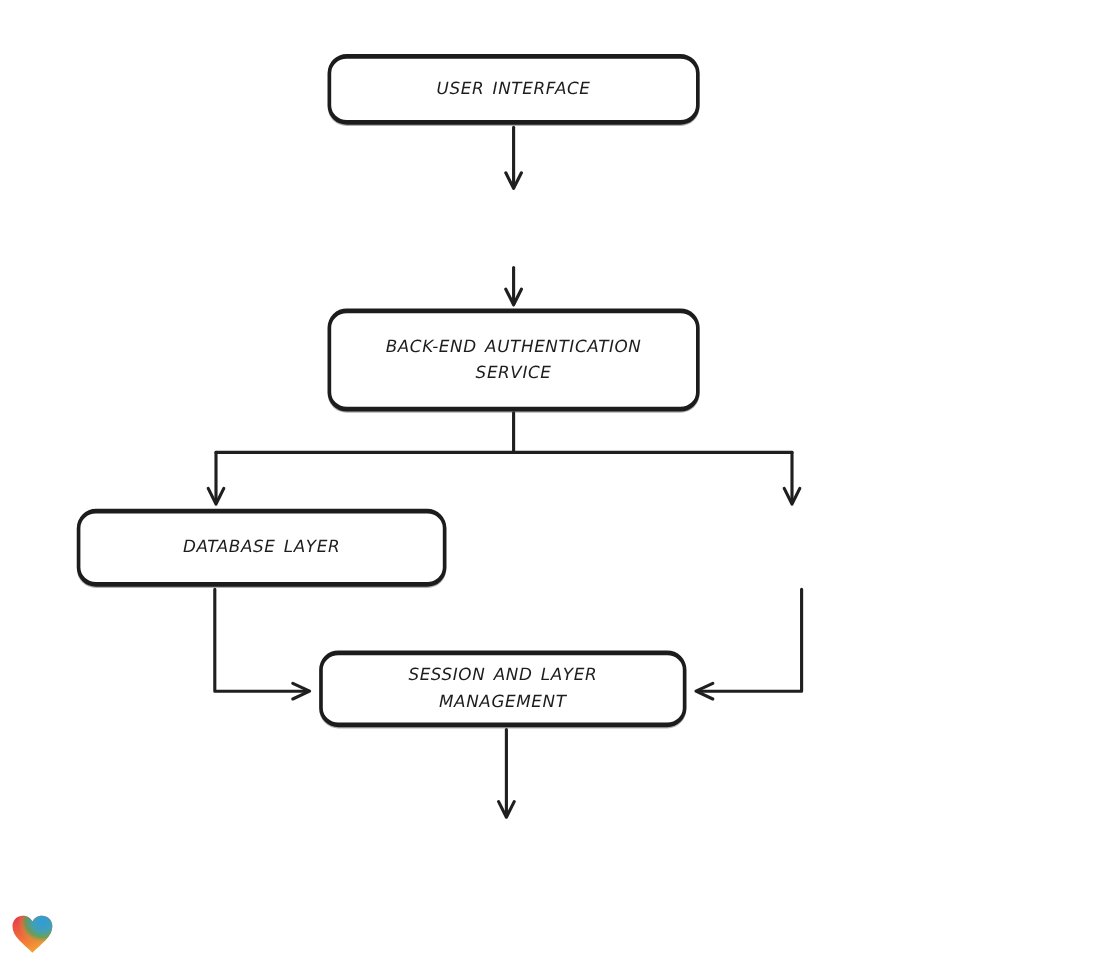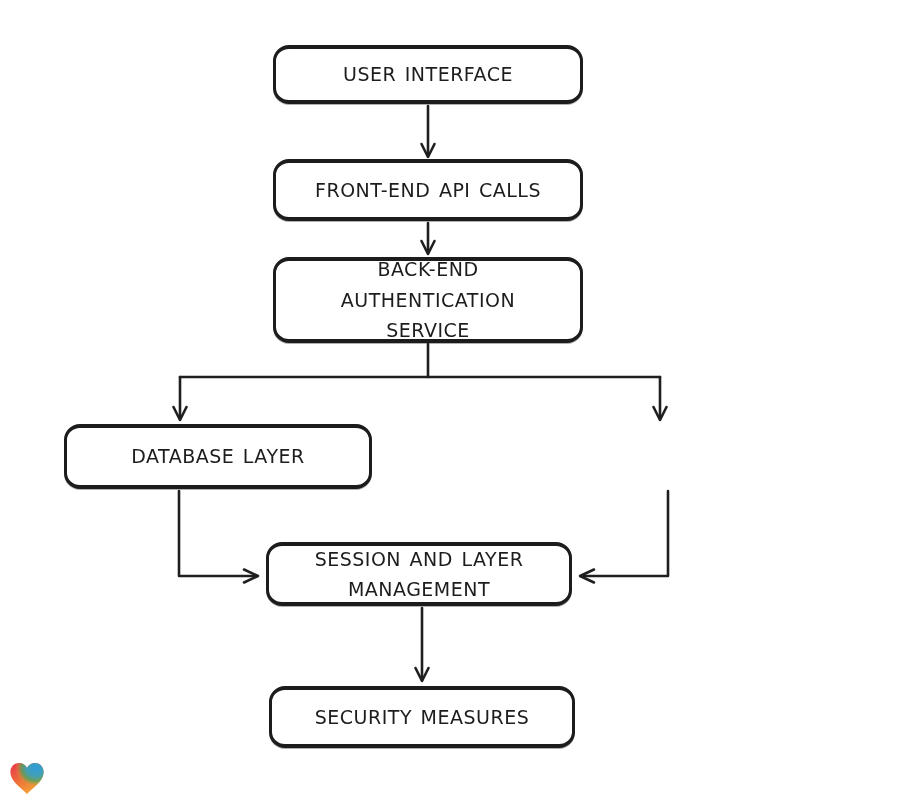--- a/index.html
+++ b/index.html
@@ -37,21 +37,22 @@
     justify-content: center;
     background: #ffffff;
     border: solid #1c1c1c;
     border-width: 4px 3px;
     border-radius: 16px;
     box-shadow: 0 1px 0 rgba(28,28,28,0.35);
     box-sizing: border-box;
     text-align: center;
   }
   .node-label {
-    font-size: 19px;
+    font-style: italic;
+    font-size: 14px;
     line-height: 1.6;
     letter-spacing: 0.5px;
     word-spacing: 2px;
     color: #1d1d1d;
     white-space: pre-line;
     padding: 0 14px;
   }
   .n1 { left: 273px; top: 45px;  width: 310px; height: 59px; }
   .n2 { left: 273px; top: 159px; width: 310px; height: 62px; }
   .n3 { left: 273px; top: 257px; width: 310px; height: 86px; text-align: center; }
@@ -100,42 +101,36 @@
     <g>
       <path d="M422 608 L422 680"></path>
       <path d="M415.5 668 L422 681 L428.5 668"></path>
     </g>
   </svg>
 
   <div class="node n1">
     <span class="node-label">USER INTERFACE</span>
   </div>
 
-  <div class="node n2">
-    <span class="node-label">FRONT-END API CALLS</span>
-  </div>
 
   <div class="node n3">
     <span class="node-label">BACK-END AUTHENTICATION
 SERVICE</span>
   </div>
 
   <div class="node n4">
     <span class="node-label">DATABASE LAYER</span>
   </div>
 
 
   <div class="node n6">
     <span class="node-label">SESSION AND LAYER
 MANAGEMENT</span>
   </div>
 
-  <div class="node n7">
-    <span class="node-label">SECURITY MEASURES</span>
-  </div>
 
   <svg class="logo" viewBox="0 0 32 30" xmlns="http://www.w3.org/2000/svg">
     <defs>
       <linearGradient id="heart-base" x1="0" y1="0" x2="0.55" y2="1">
         <stop offset="0" stop-color="#e8354d"></stop>
         <stop offset="0.55" stop-color="#ee6e3a"></stop>
         <stop offset="1" stop-color="#f6a234"></stop>
       </linearGradient>
       <radialGradient id="heart-blue" cx="0.76" cy="0.16" r="0.62">
         <stop offset="0" stop-color="#2f9bdb"></stop>

